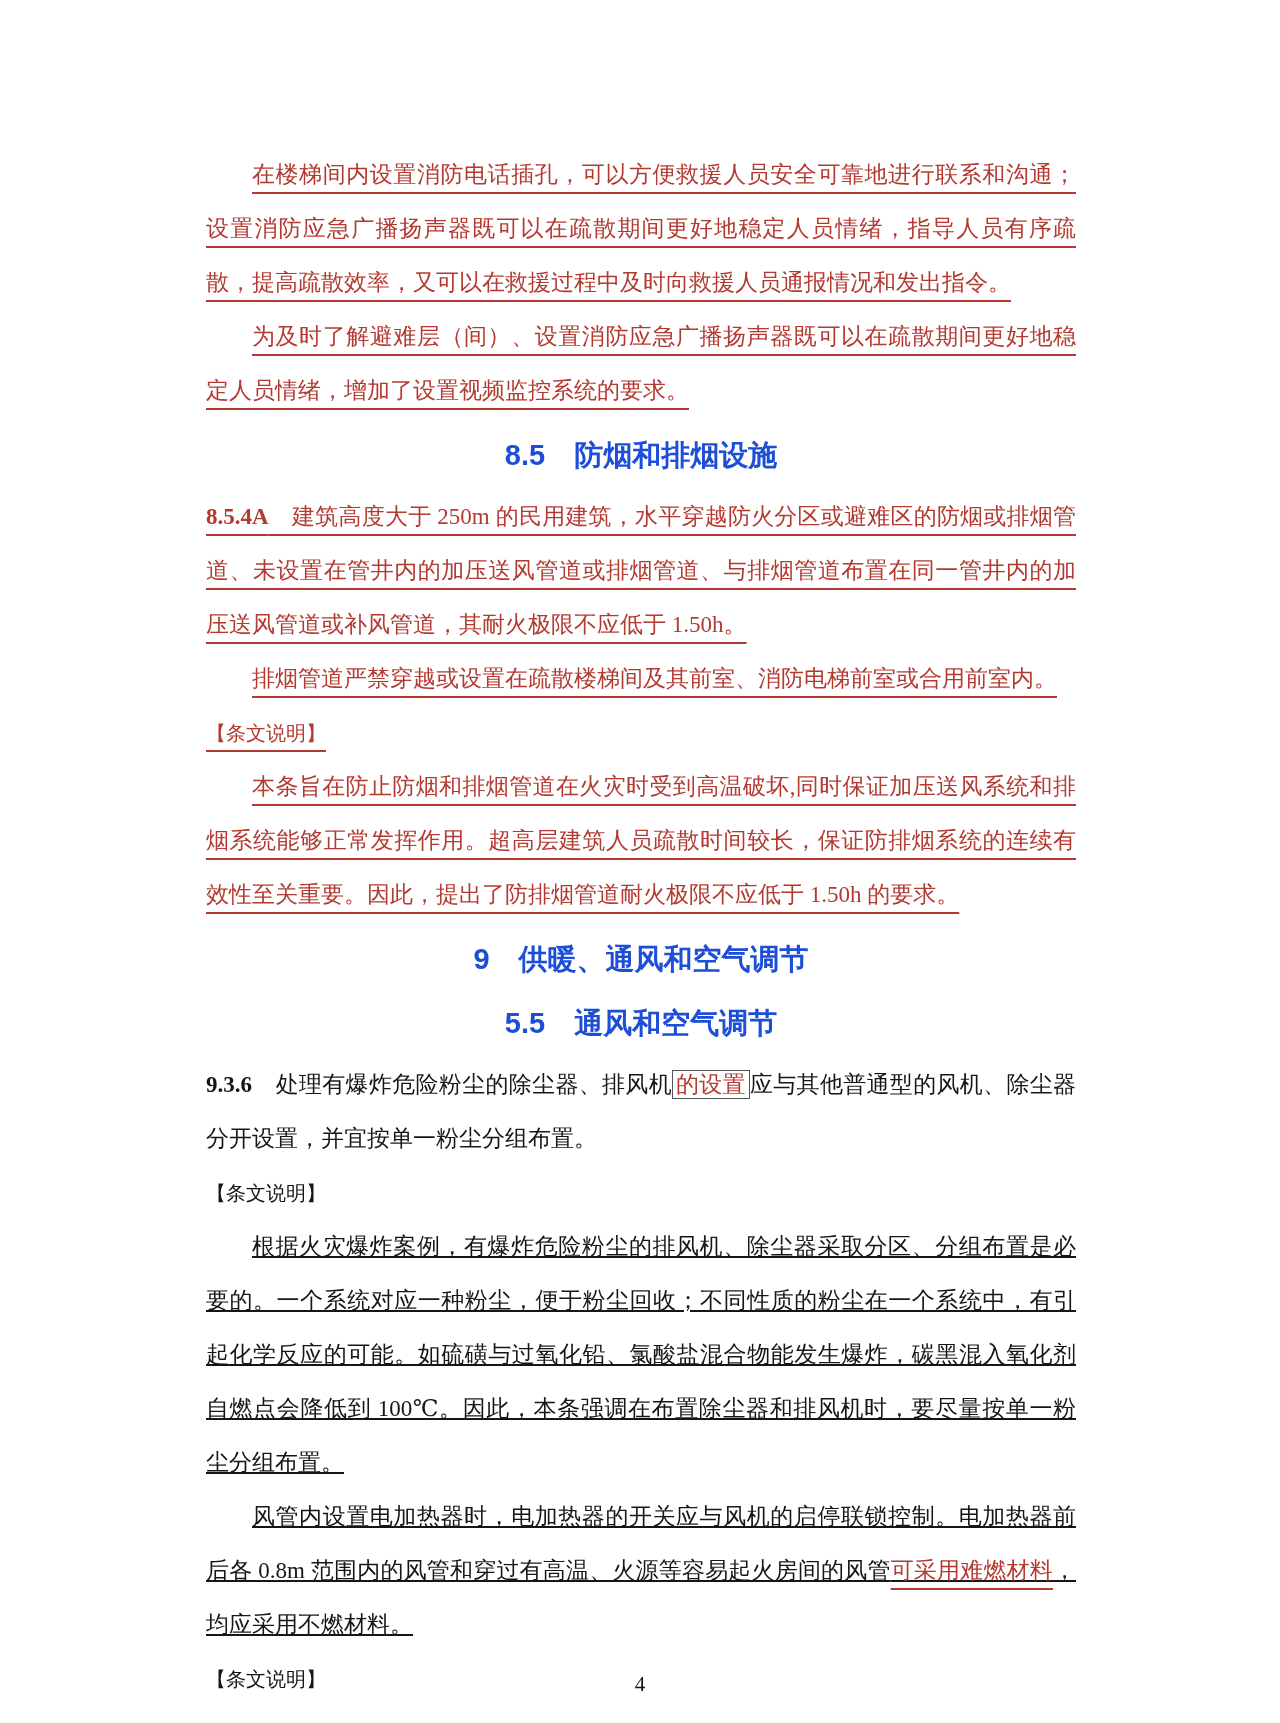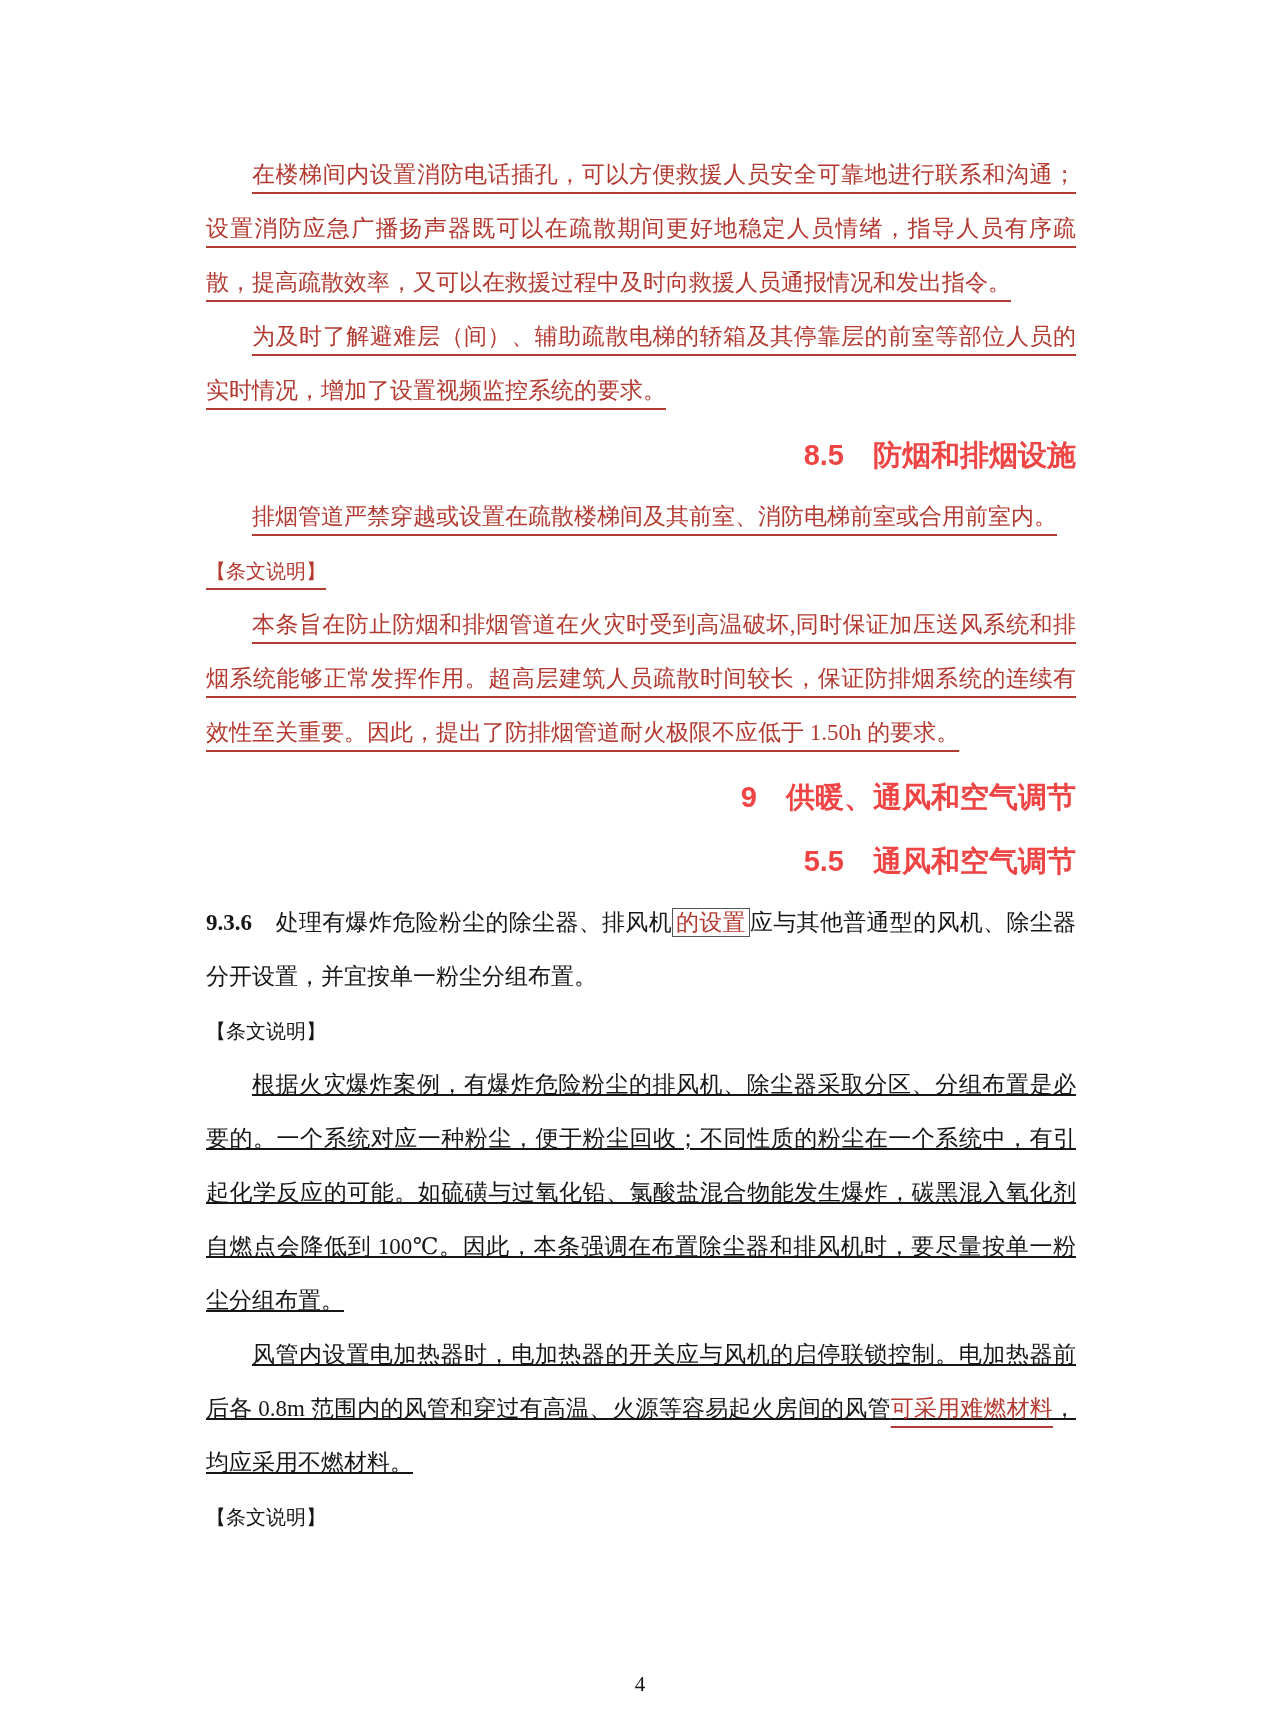--- a/index.html
+++ b/index.html
@@ -27,25 +27,25 @@
   }
   .indent{text-indent:2em;text-decoration:underline;}
   .red{color:var(--red);}
   .u{
     text-decoration:underline;
     text-underline-offset:10px;
     text-decoration-thickness:1.5px;
   }
   b.num{font-weight:bold;}
   .heading{
-    text-align:right;
+    text-align:center;
     font-family:"Liberation Sans","DejaVu Sans",sans-serif;
     font-weight:bold;
     font-size:29px;
-    color:#ef4444;
+    color:#1d4ed8;
     line-height:54px;
     margin:10px 0 8px 0;
     text-indent:0;
   }
   .clause-label{
     font-family:"Liberation Sans","DejaVu Sans",sans-serif;
     font-weight:normal;
     font-size:20px;
     line-height:54px;
     text-indent:0;
@@ -73,24 +73,25 @@
     font-family:"Liberation Serif","DejaVu Serif",serif;
   }
 </style>
 </head>
 <body>
 
 <div class="page">
 
   <p class="red u indent">在楼梯间内设置消防电话插孔，可以方便救援人员安全可靠地进行联系和沟通；设置消防应急广播扬声器既可以在疏散期间更好地稳定人员情绪，指导人员有序疏散，提高疏散效率，又可以在救援过程中及时向救援人员通报情况和发出指令。</p>
 
-  <p class="red u indent">为及时了解避难层（间）、辅助疏散电梯的轿箱及其停靠层的前室等部位人员的实时情况，增加了设置视频监控系统的要求。</p>
+  <p class="red u indent">为及时了解避难层（间）、设置消防应急广播扬声器既可以在疏散期间更好地稳定人员情绪，增加了设置视频监控系统的要求。</p>
 
   <p class="heading">8.5　防烟和排烟设施</p>
 
+  <p class="red u"><b class="num">8.5.4A</b><span>　建筑高度大于 250m 的民用建筑，水平穿越防火分区或避难区的防烟或排烟管道、未设置在管井内的加压送风管道或排烟管道、与排烟管道布置在同一管井内的加压送风管道或补风管道，其耐火极限不应低于 1.50h。</span></p>
 
   <p class="red u indent">排烟管道严禁穿越或设置在疏散楼梯间及其前室、消防电梯前室或合用前室内。</p>
 
   <p class="clause-label red u">【条文说明】</p>
 
   <p class="red u indent">本条旨在防止防烟和排烟管道在火灾时受到高温破坏,同时保证加压送风系统和排烟系统能够正常发挥作用。超高层建筑人员疏散时间较长，保证防排烟系统的连续有效性至关重要。因此，提出了防排烟管道耐火极限不应低于 1.50h 的要求。</p>
 
   <p class="heading">9　供暖、通风和空气调节</p>
 
   <p class="heading">5.5　通风和空气调节</p>

